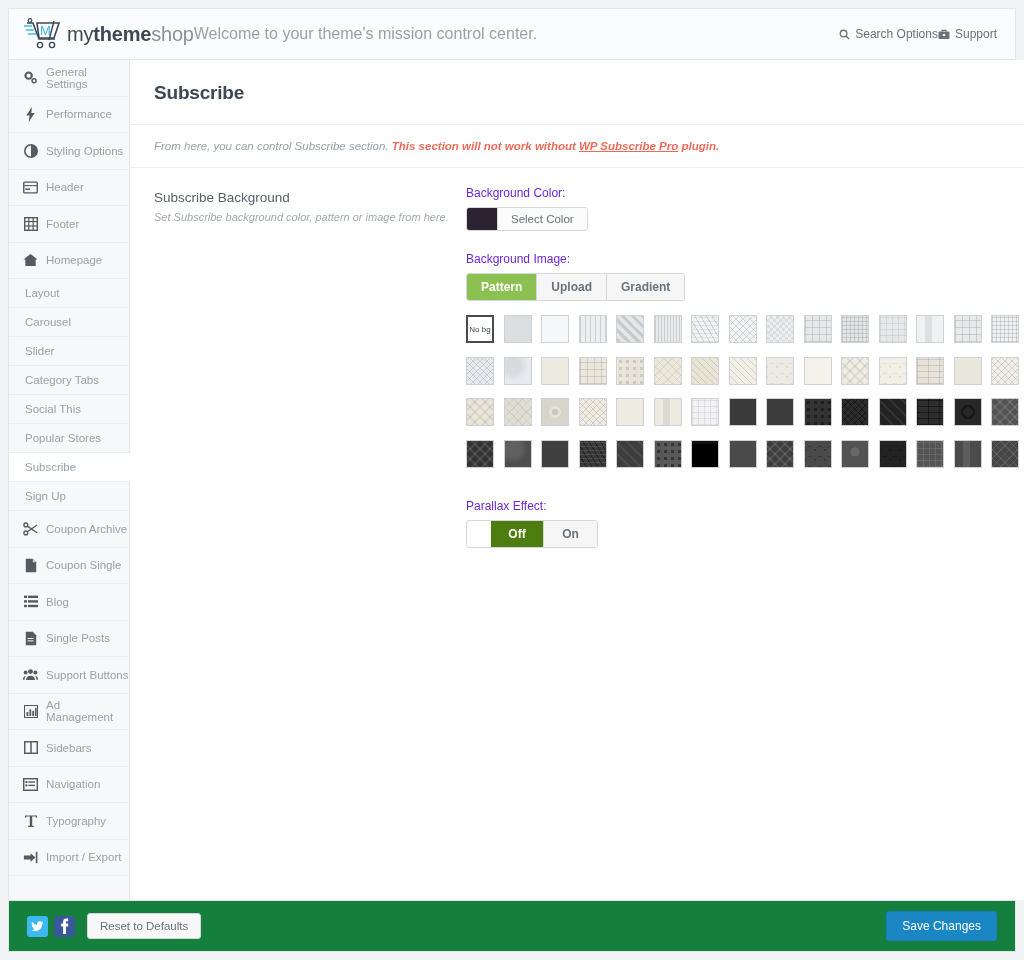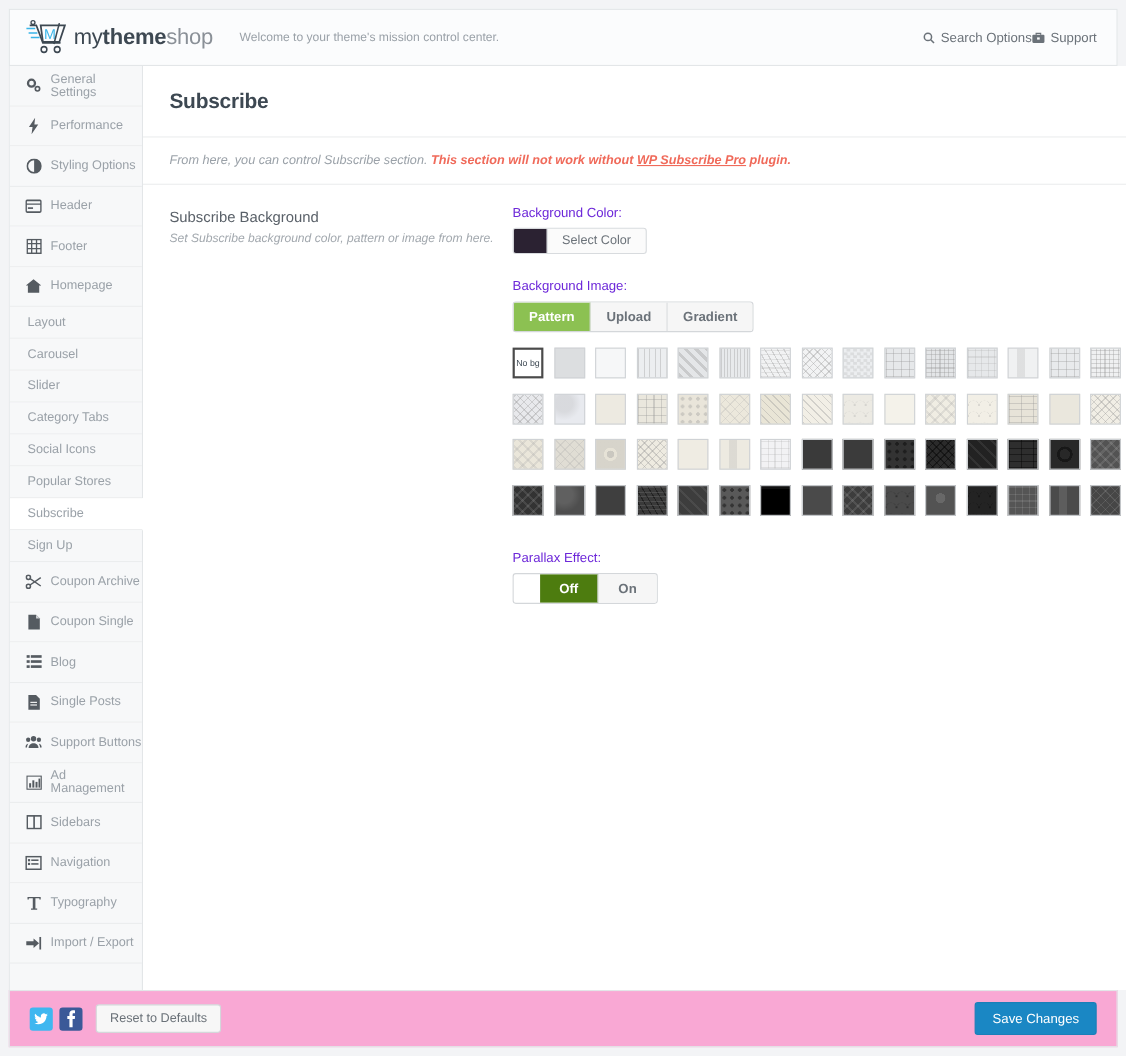--- a/index.html
+++ b/index.html
@@ -30,21 +30,21 @@
   .brand { display: flex; align-items: center; gap: 0px; }
   .cart-logo { width: 42px; height: 34px; position: relative; margin-right: 2px; }
   .brand-text {
     font-size: 20px; color: #3d4852; letter-spacing: -0.2px;
     font-family: "Liberation Sans", sans-serif;
   }
   .brand-text b { font-weight: bold; color: #3d4852;}
   .brand-text .light { color: #8a9097; }
   .brand-text .my { color: #3d4852; }
   .tagline {
-    margin-left: 24px; font-size: 11px; color: #9aa1a8;
+    font-size: 16px; color: #9aa1a8;
     font-family: "Liberation Sans", sans-serif;
   }
   .topbar-right { margin-left: auto; display: flex; align-items: center; }
   .topbar-link {
     font-size: 12px; color: #6b7279; display: flex; align-items: center; gap: 5px;
     text-decoration: none; cursor: pointer;
   }
   .topbar-link svg { display:block; }
 
   
@@ -141,21 +141,21 @@
     background: #fff;
     display: flex; align-items: center; justify-content: center;
     font-size: 8px; line-height: 9px; color: #3d4852; text-align:center;
     font-family: "Liberation Sans", sans-serif;
   }
 
   
   .footer {
     position: absolute; left: 8px; right: 8px; bottom: 8px;
     height: 52px;
-    background: #f9a8d4;
+    background: #15803d;
     border: 1px solid #e3e6e8;
     display: flex; align-items: center;
     padding: 0 18px 0 18px;
   }
   .social { display: flex; gap: 6px; align-items: center; }
   .sq { width: 21px; height: 21px; border-radius: 3px; display:flex;align-items:center;justify-content:center; cursor:pointer;}
   .sq.tw { background: #3fb7f0; }
   .sq.fb { background: #3b5998; }
   .reset-btn {
     margin-left: 12px;
@@ -282,21 +282,21 @@
         <div class="nav-item sub">
           <span>Carousel</span>
         </div>
         <div class="nav-item sub">
           <span>Slider</span>
         </div>
         <div class="nav-item sub">
           <span>Category Tabs</span>
         </div>
         <div class="nav-item sub">
-          <span>Social Icons</span>
+          <span>Social This</span>
         </div>
         <div class="nav-item sub">
           <span>Popular Stores</span>
         </div>
         <div class="nav-item sub active">
           <span>Subscribe</span>
         </div>
         <div class="nav-item sub">
           <span>Sign Up</span>
         </div>

